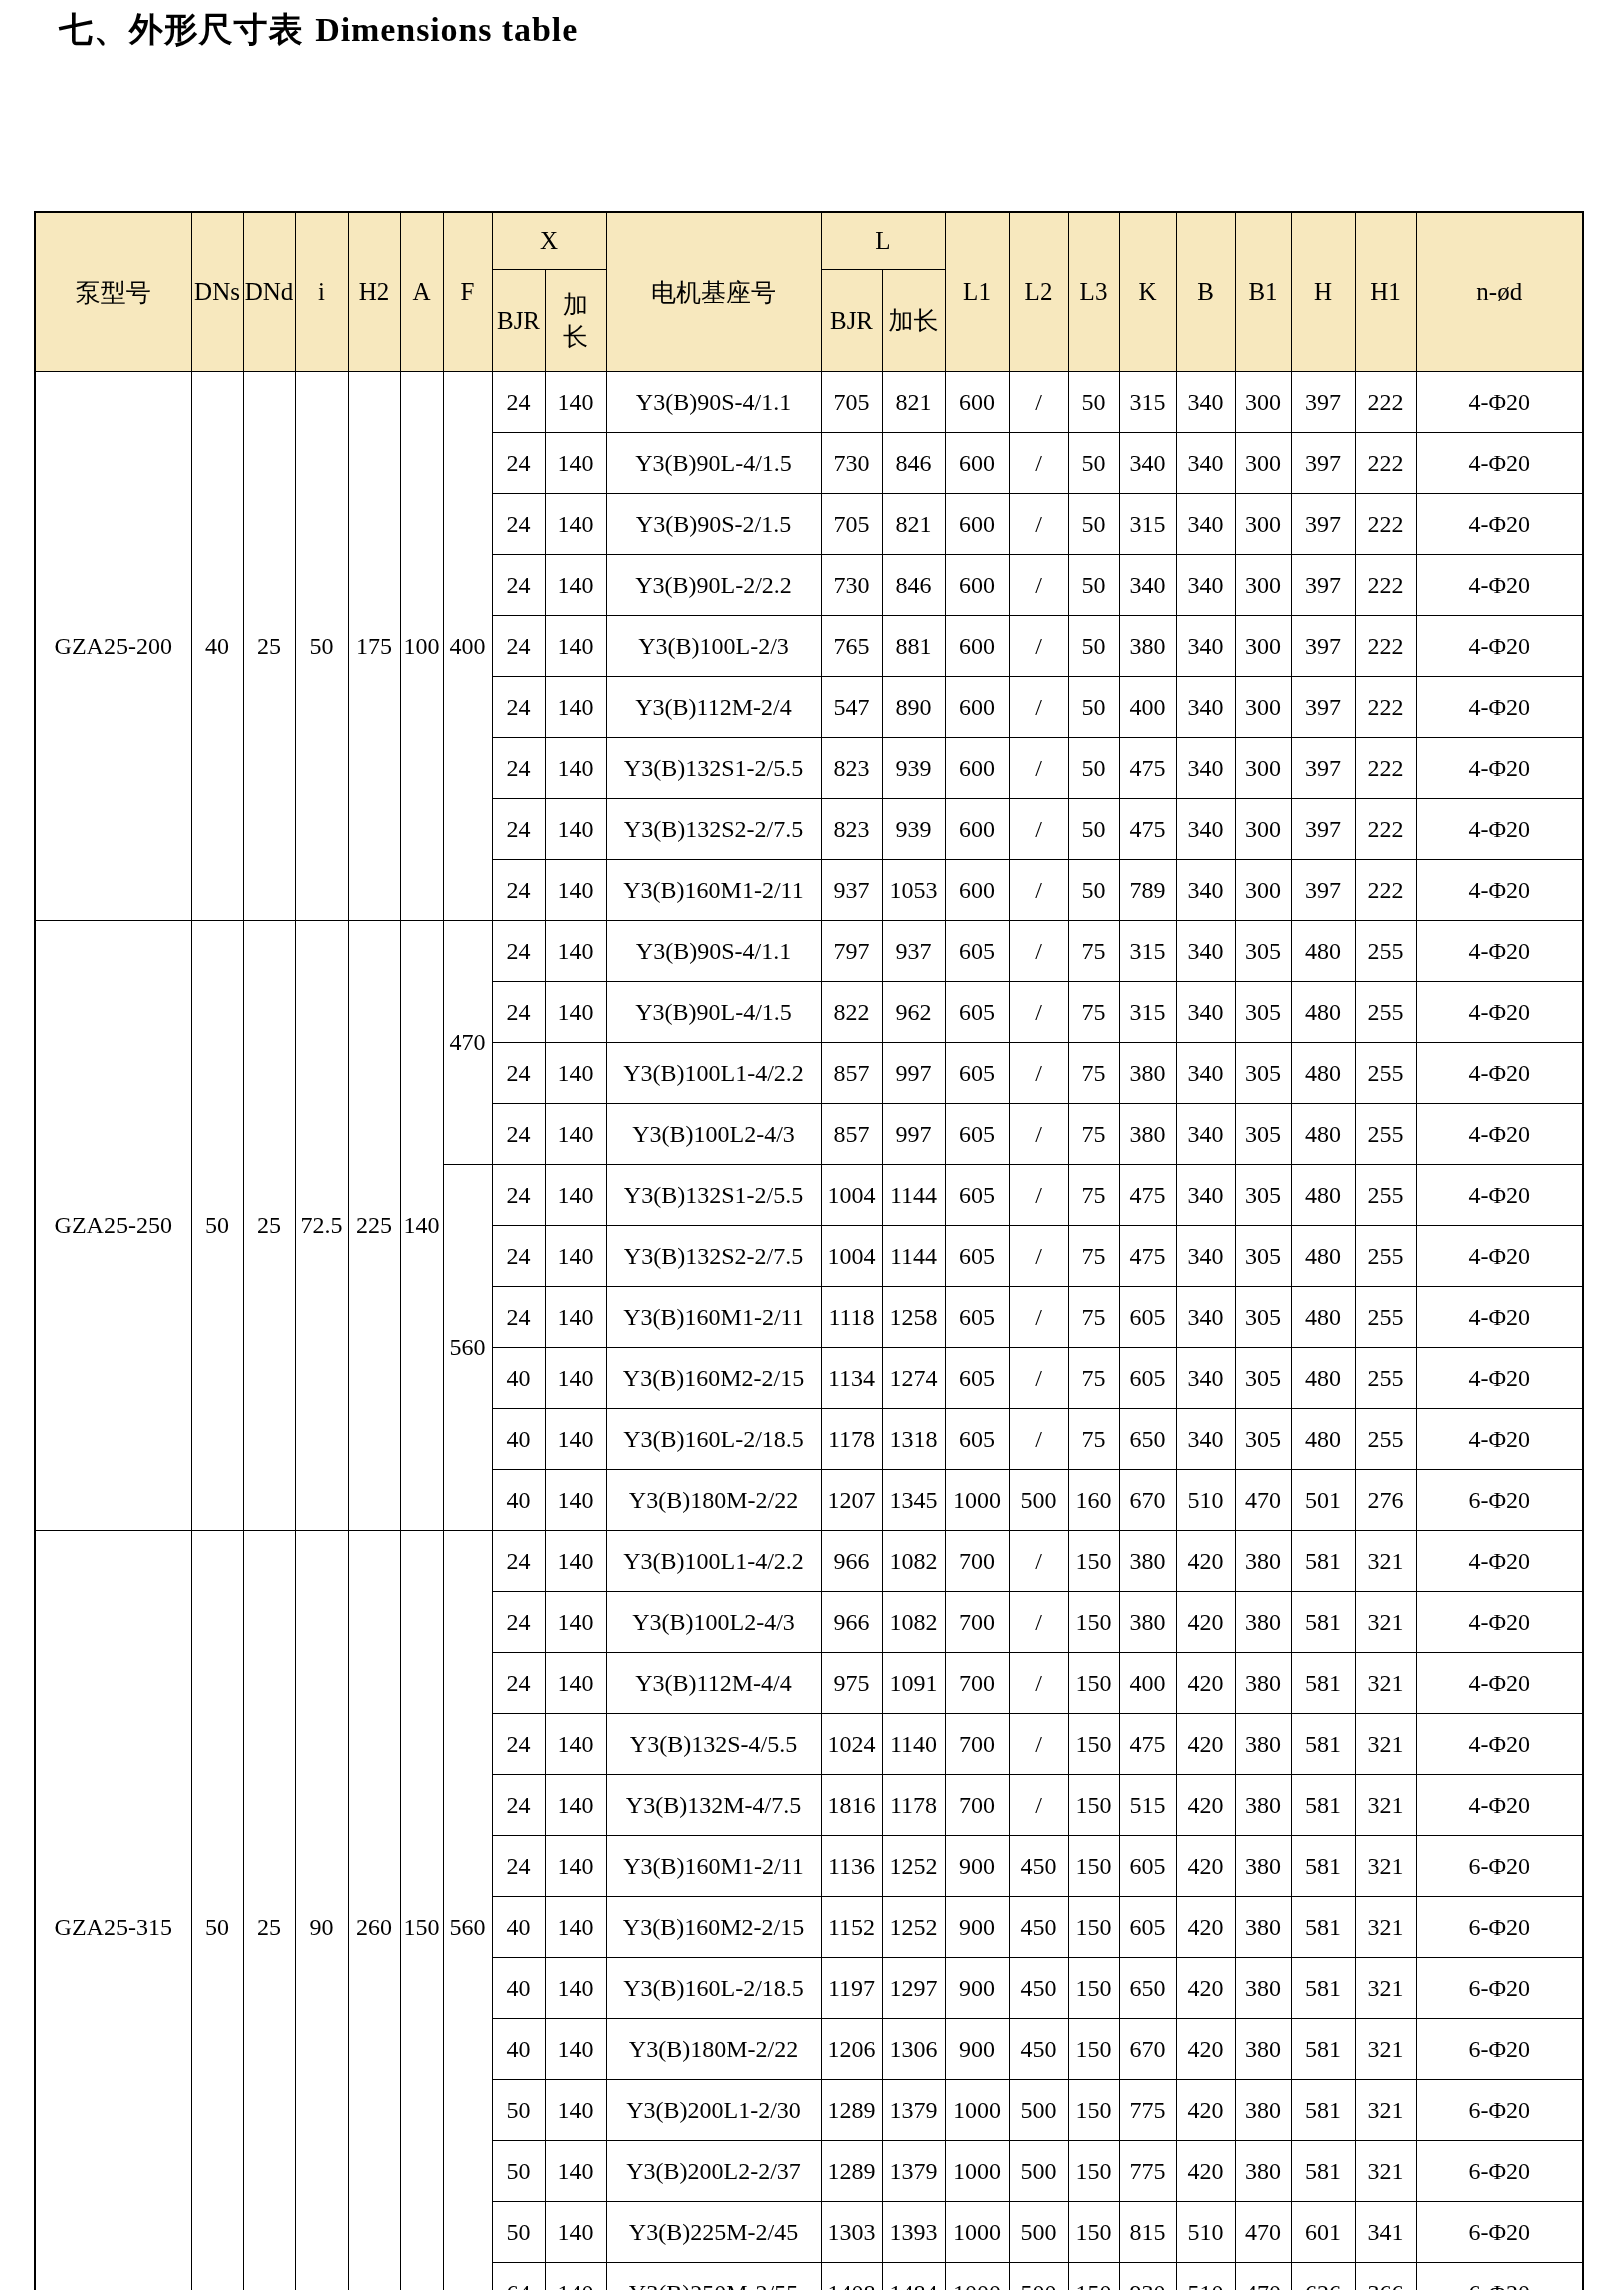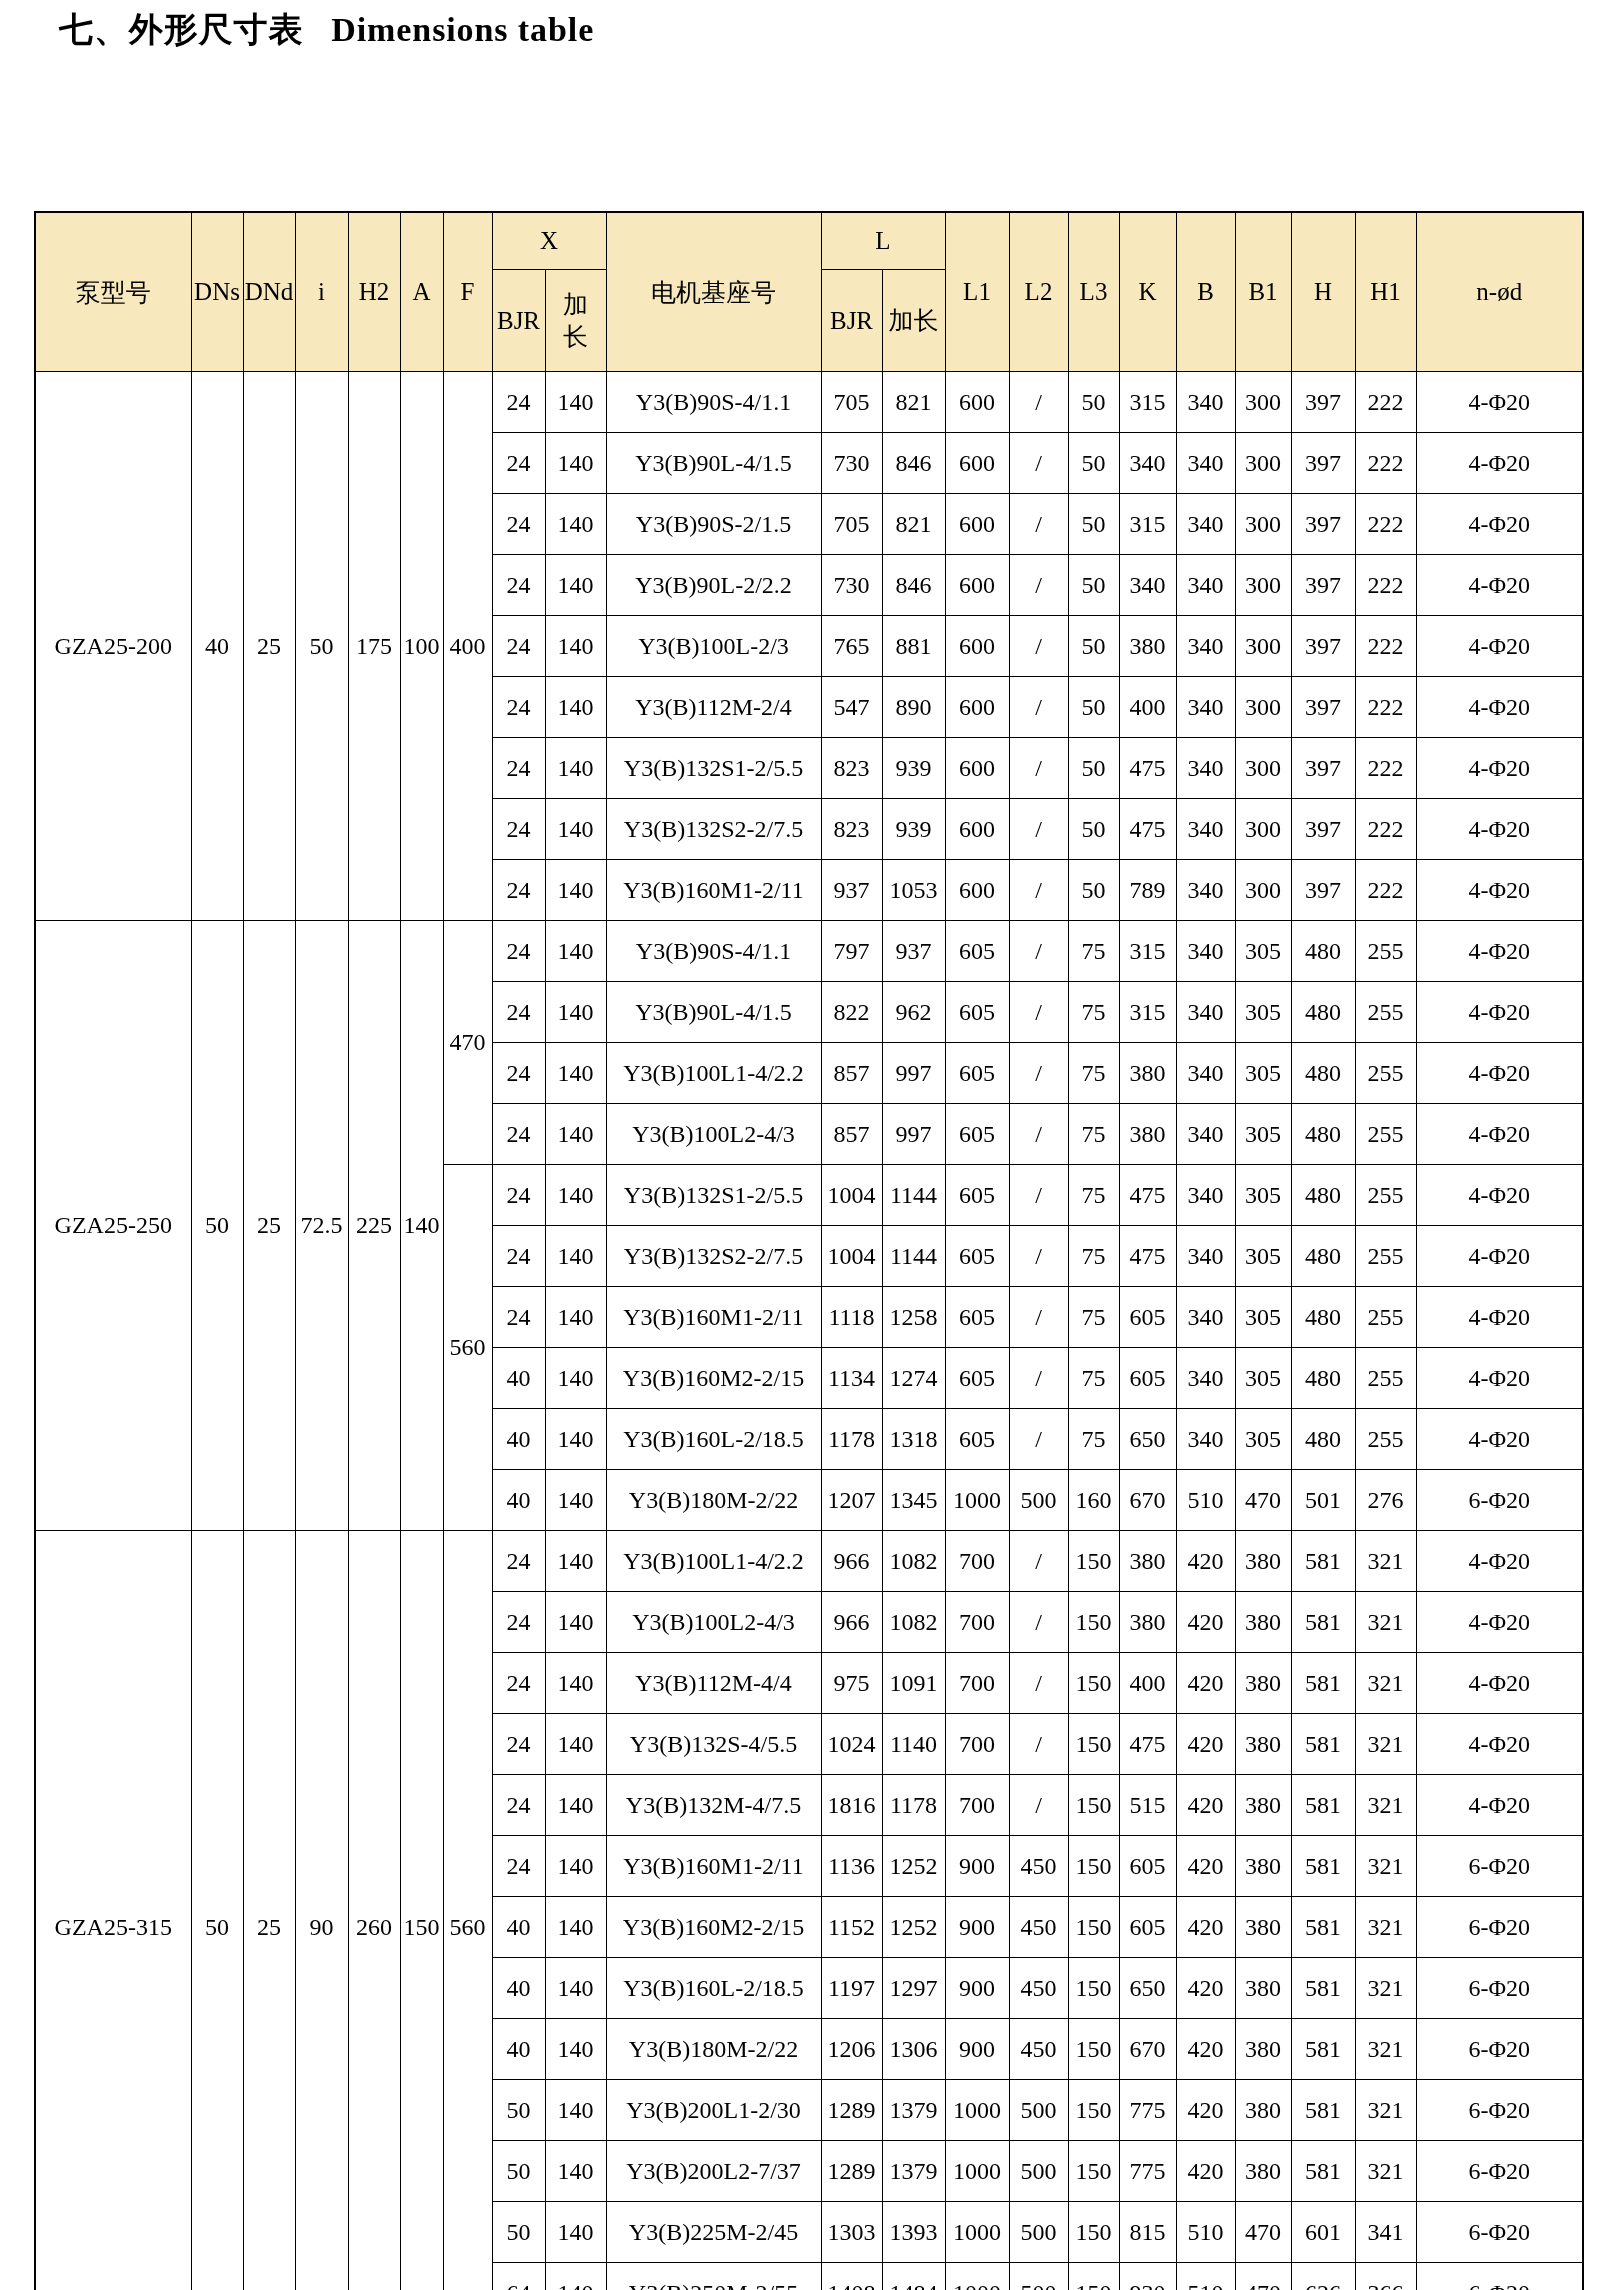--- a/index.html
+++ b/index.html
@@ -4,21 +4,21 @@
 <style>
   html,body{margin:0;padding:0;}
   body{
     width:1620px;height:2291px;position:relative;background:#ffffff;
     font-family:"Liberation Serif","DejaVu Serif",serif;color:#000;
   }
   .title{
     position:absolute;left:59px;top:7.2px;font-weight:bold;font-size:34px;
     letter-spacing:0.9px;white-space:nowrap;
   }
-  .title .en{margin-left:28px;}
+  .title .en{margin-left:12px;}
   table.dims{
     position:absolute;left:34px;top:211px;width:1548px;height:2078px;
     border-collapse:collapse;table-layout:fixed;
     border:2.7px solid #000;
   }
   table.dims th, table.dims td{
     border:1.8px solid #000;padding:0;text-align:center;vertical-align:middle;
     font-size:24px;font-weight:normal;overflow:hidden;background:#fff;
   }
   table.dims th{background:#F7E8BE;font-size:25px;}
@@ -572,21 +572,21 @@
         <td class="hl">775</td>
         <td class="hl">420</td>
         <td class="hl">380</td>
         <td class="hl">581</td>
         <td class="hl">321</td>
         <td class="hl">6-Φ20</td>
       </tr>
       <tr>
         <td class="hl">50</td>
         <td class="hl">140</td>
-        <td class="hl">Y3(B)200L2-7/37</td>
+        <td class="hl">Y3(B)200L2-2/37</td>
         <td class="hl">1289</td>
         <td class="hl">1379</td>
         <td class="hl">1000</td>
         <td class="hl">500</td>
         <td class="hl">150</td>
         <td class="hl">775</td>
         <td class="hl">420</td>
         <td class="hl">380</td>
         <td class="hl">581</td>
         <td class="hl">321</td>

